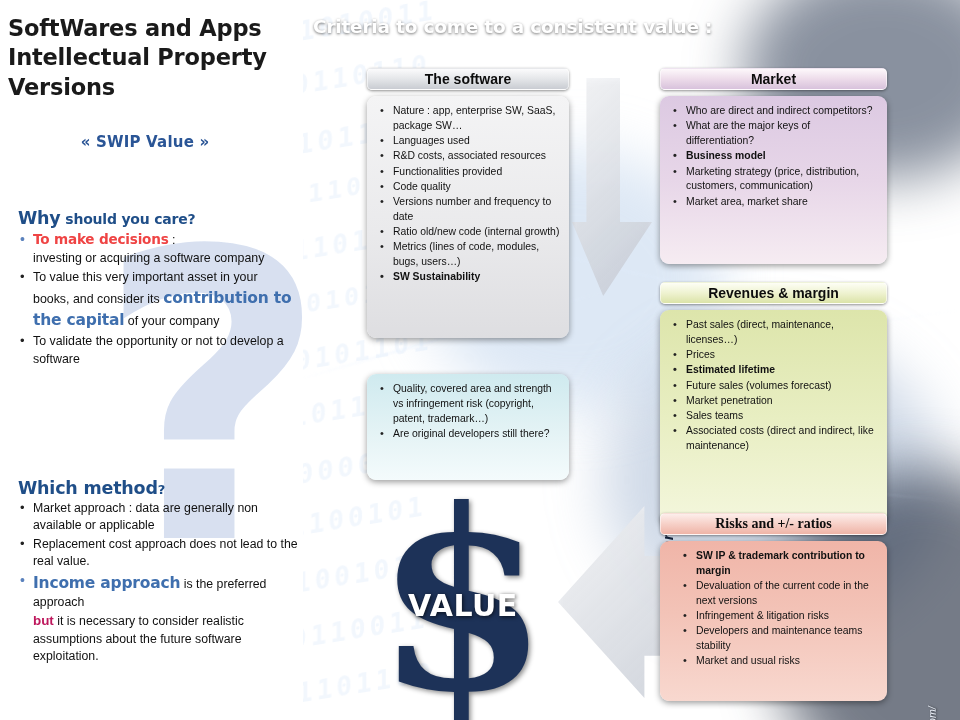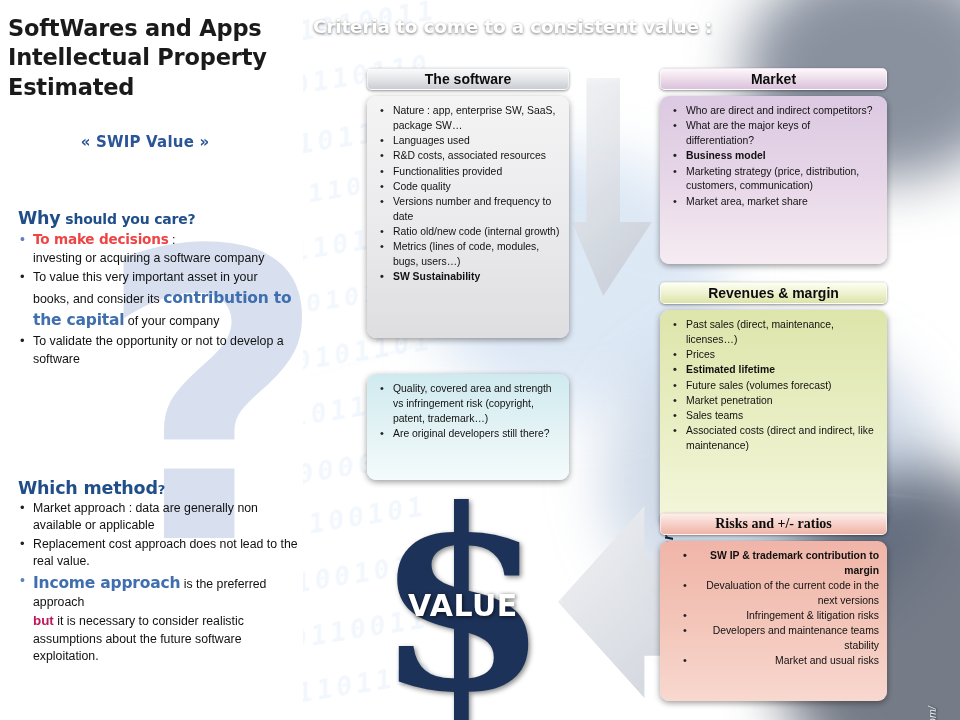--- a/index.html
+++ b/index.html
@@ -302,21 +302,21 @@
 <div id="slide">
 
   <div id="left-panel">
 
     <div id="qmark">?</div>
 
     <div id="left-content">
       <div class="main-title">
         <div>SoftWares and Apps</div>
         <div>Intellectual Property</div>
-        <div>Estimated</div>
+        <div>Versions</div>
       </div>
 
       <div class="subtitle">« SWIP Value »</div>
 
       <div class="sec-why">
         <div class="sec-head">
           <span>Why</span><span class="thin"> should you care?</span>
         </div>
         <ul class="bl">
           <li class="accent">
@@ -436,21 +436,21 @@
         <li>Future sales  (volumes forecast)</li>
         <li>Market penetration</li>
         <li>Sales teams</li>
         <li>Associated  costs  (direct and indirect, like maintenance)</li>
       </ul>
     </div>
 
     <div class="card-head head-risk" style="left:357px; top:513px; width:227px;">
       <span>Risks and +/- ratios</span>
     </div>
-    <div class="card-body body-risk" style="left:357px; top:541px; width:227px; height:160px; padding-left:14px;text-align:right;">
+    <div class="card-body body-risk" style="left:357px; top:541px; width:227px; height:160px; padding-left:14px;">
       <ul>
         <li class="b">SW IP &amp; trademark contribution to margin</li>
         <li>Devaluation of the current code in the next versions</li>
         <li>Infringement  &amp; litigation  risks</li>
         <li>Developers and maintenance teams  stability</li>
         <li>Market and usual risks</li>
       </ul>
     </div>
 
     <div id="copyright">© Sylvie GAMET 2015  - http://sylvie-gamet.strikingly.com/</div>

